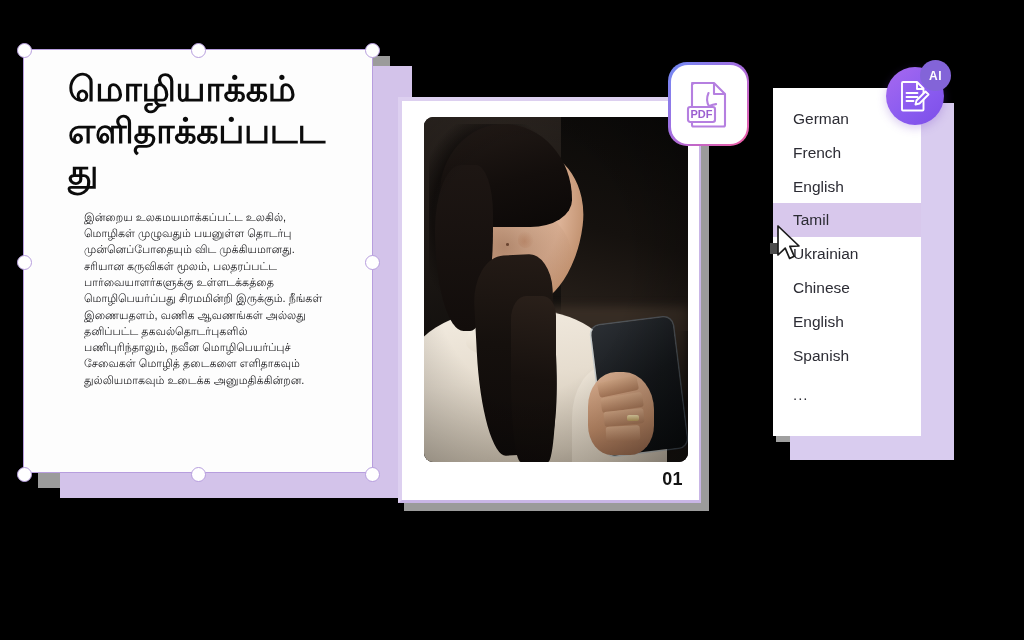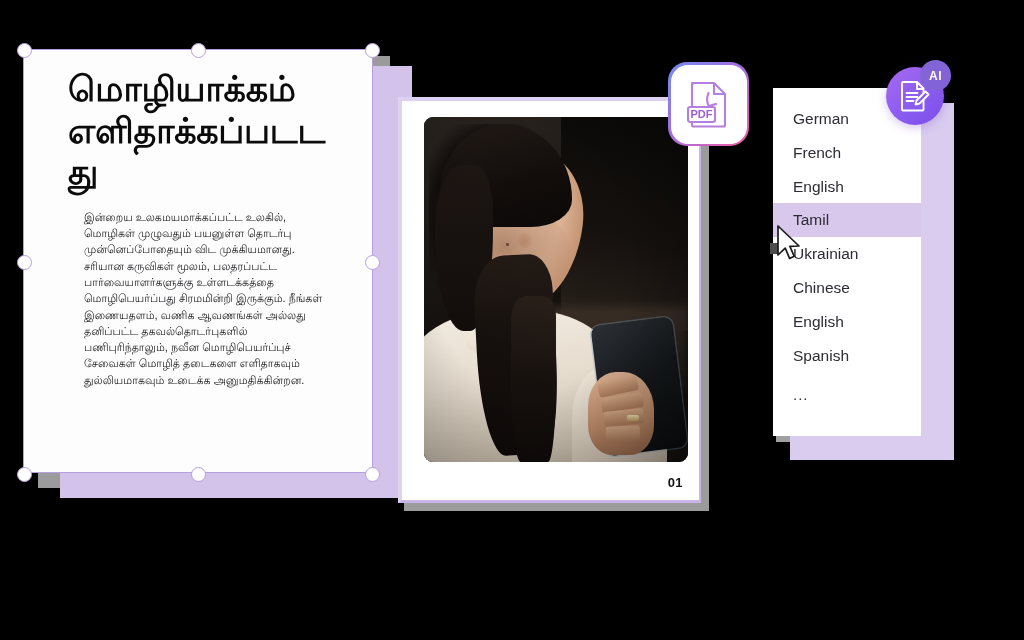--- a/index.html
+++ b/index.html
@@ -262,21 +262,21 @@
   }
   .ph-vignette {
     position: absolute; inset: 0;
     background: radial-gradient(ellipse 88% 86% at 40% 44%, rgba(0,0,0,0) 42%, rgba(0,0,0,0.42) 100%);
   }
 
   #page-number {
     position: absolute;
     right: 16px;
     bottom: 10px;
-    font-size: 13px;
+    font-size: 18px;
     font-weight: 700;
     color: #141414;
     letter-spacing: 0.4px;
   }
 
   
   #pdf-badge {
     position: absolute;
     left: 668px;
     top: 62px;

